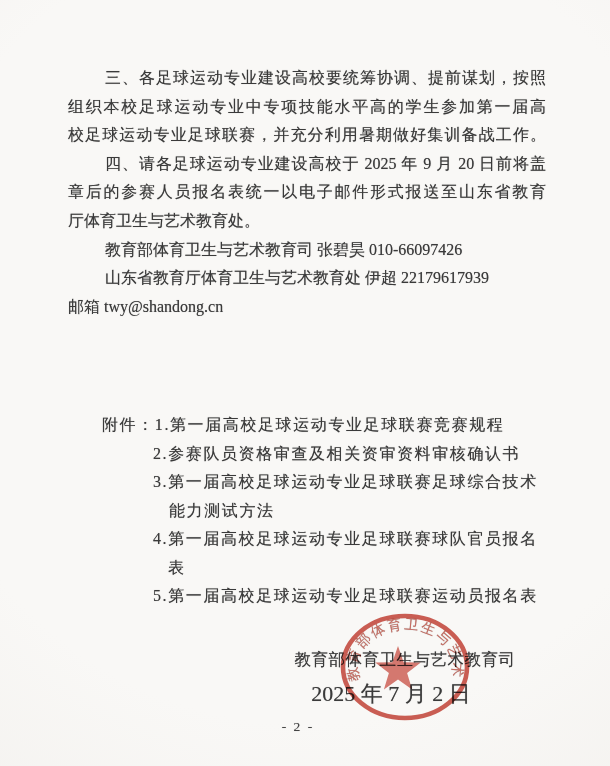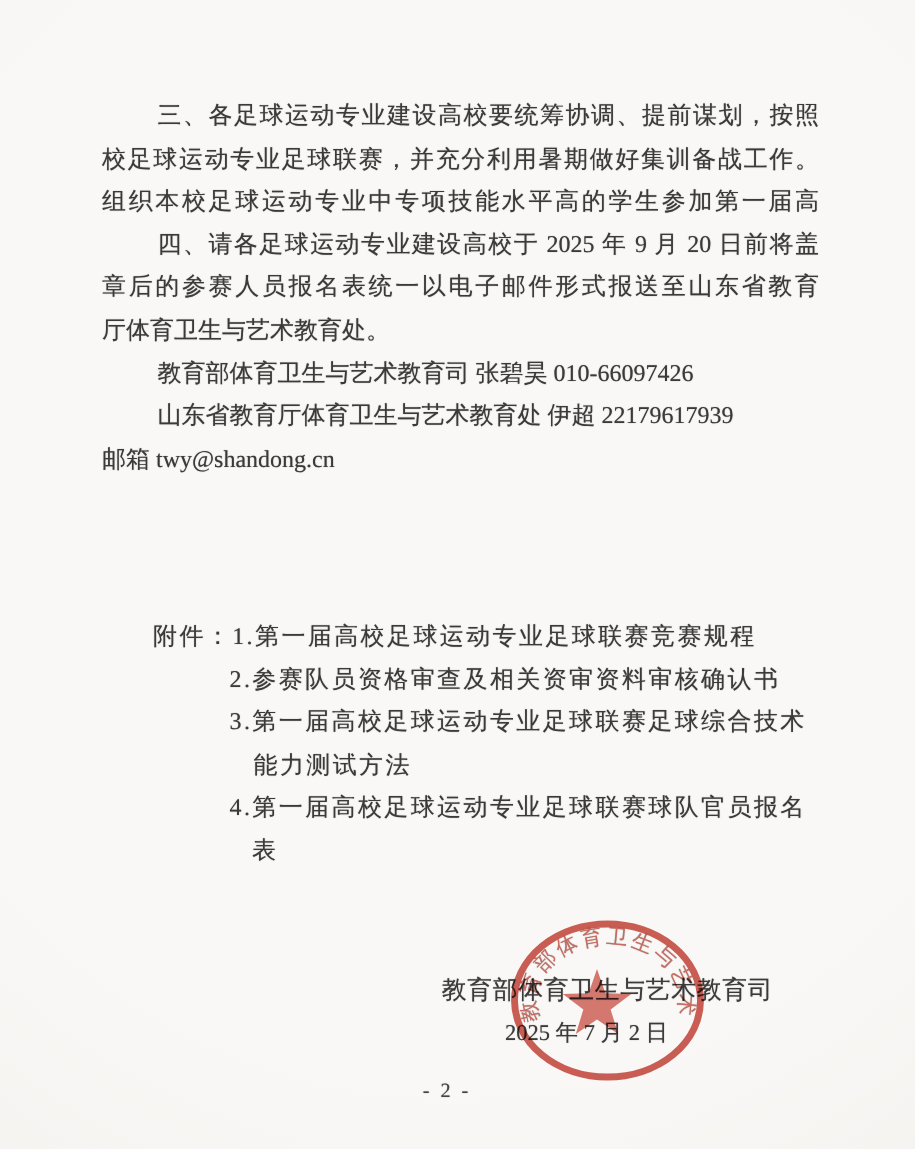--- a/index.html
+++ b/index.html
@@ -19,56 +19,57 @@
   .body-block .ln{line-height:28.6px;height:28.6px;white-space:nowrap;}
   .body-block .ln.just{white-space:normal;text-align:justify;text-align-last:justify;}
   .attach-block{top:411px;font-size:16px;letter-spacing:1.6px;}
   .attach-block .ln{line-height:28.5px;height:28.5px;white-space:nowrap;}
   .sig-org{
     position:absolute;left:292px;top:649px;width:226px;
     font-size:16.5px;letter-spacing:0.5px;text-align:center;white-space:nowrap;
   }
   .sig-date{
     position:absolute;left:280px;top:679px;width:222px;
-    font-size:15px;text-align:center;white-space:nowrap;
+    font-size:22px;text-align:center;white-space:nowrap;
   }
   .page-num{
     position:absolute;left:258px;top:719px;width:80px;
     font-size:13.5px;letter-spacing:2px;text-align:center;color:#444;
   }
   .stamp{
     position:absolute;left:325px;top:594px;
     mix-blend-mode:multiply;opacity:0.92;
     filter:blur(0.3px);
   }
 </style>
 </head>
 <body>
 
 <div class="sheet">
 
   <div class="textblock body-block">
       <div class="ln just" style="padding-left: 37px;">三、各足球运动专业建设高校要统筹协调、提前谋划，按照</div>
+      <div class="ln just">组织本校足球运动专业中专项技能水平高的学生参加第一届高</div>
       <div class="ln just">校足球运动专业足球联赛，并充分利用暑期做好集训备战工作。</div>
-      <div class="ln just">组织本校足球运动专业中专项技能水平高的学生参加第一届高</div>
       <div class="ln just" style="padding-left: 37px;">四、请各足球运动专业建设高校于 2025 年 9 月 20 日前将盖</div>
       <div class="ln just">章后的参赛人员报名表统一以电子邮件形式报送至山东省教育</div>
       <div class="ln">厅体育卫生与艺术教育处。</div>
       <div class="ln" style="padding-left: 37px;">教育部体育卫生与艺术教育司  张碧昊  010-66097426</div>
       <div class="ln" style="padding-left: 37px;">山东省教育厅体育卫生与艺术教育处  伊超  22179617939</div>
       <div class="ln">邮箱 twy@shandong.cn</div>
     </div>
 
   <div class="textblock attach-block">
       <div class="ln" style="padding-left: 34px;">附件：1.第一届高校足球运动专业足球联赛竞赛规程</div>
       <div class="ln" style="padding-left: 85px;">2.参赛队员资格审查及相关资审资料审核确认书</div>
       <div class="ln" style="padding-left: 85px;">3.第一届高校足球运动专业足球联赛足球综合技术</div>
       <div class="ln" style="padding-left: 101px;">能力测试方法</div>
       <div class="ln" style="padding-left: 85px;">4.第一届高校足球运动专业足球联赛球队官员报名</div>
       <div class="ln" style="padding-left: 100px;">表</div>
+      <div class="ln" style="padding-left: 85px;">5.第一届高校足球运动专业足球联赛运动员报名表</div>
     </div>
 
   <div class="sig-org">教育部体育卫生与艺术教育司</div>
 
   <div class="sig-date">2025 年 7 月 2 日</div>
 
   <div class="page-num">- 2 -</div>
 
   <svg class="stamp" width="160" height="150" viewBox="0 0 160 150">
     <ellipse cx="80" cy="73" rx="62" ry="51" fill="none" stroke="#c23a2e" stroke-width="4.6" opacity="0.88"></ellipse>

